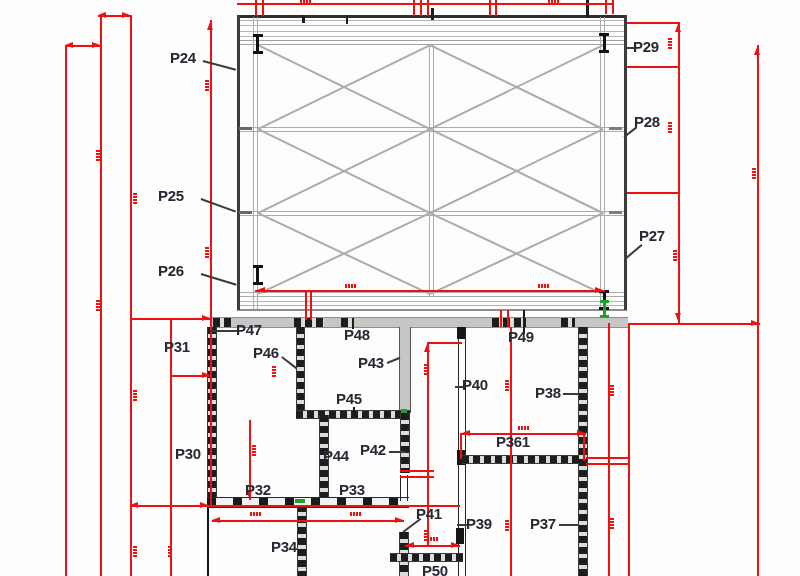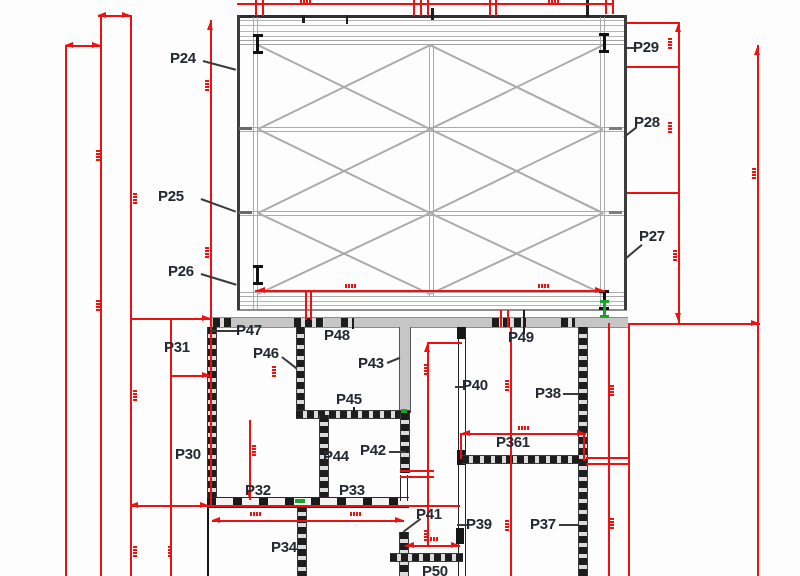--- a/index.html
+++ b/index.html
@@ -35,41 +35,41 @@
   .ib.green{border-color:#1ca32b;background:linear-gradient(90deg,rgba(0,0,0,0) 0 3px,#1ca32b 3px 6px,rgba(0,0,0,0) 6px);}
   .gm{position:absolute;background:#1ca32b;z-index:26;}
 </style>
 </head>
 <body>
 
 <div class="sheet">
 
   <div class="lb" style="left:170px;top:50px">P24</div>
   <div class="lb" style="left:158px;top:188px">P25</div>
-  <div class="lb" style="left:168px;top:263px">P26</div>
+  <div class="lb" style="left:158px;top:263px">P26</div>
   <div class="lb" style="left:639px;top:228px">P27</div>
   <div class="lb" style="left:634px;top:114px">P28</div>
   <div class="lb" style="left:633px;top:39px">P29</div>
   <div class="lb" style="left:175px;top:446px">P30</div>
   <div class="lb" style="left:164px;top:339px">P31</div>
   <div class="lb" style="left:245px;top:482px">P32</div>
   <div class="lb" style="left:339px;top:482px">P33</div>
   <div class="lb" style="left:271px;top:539px">P34</div>
   <div class="lb" style="left:530px;top:516px">P37</div>
   <div class="lb" style="left:535px;top:385px">P38</div>
   <div class="lb" style="left:466px;top:516px">P39</div>
   <div class="lb" style="left:462px;top:377px">P40</div>
   <div class="lb" style="left:416px;top:506px">P41</div>
   <div class="lb" style="left:360px;top:442px">P42</div>
   <div class="lb" style="left:358px;top:355px">P43</div>
   <div class="lb" style="left:323px;top:448px">P44</div>
   <div class="lb" style="left:336px;top:391px">P45</div>
   <div class="lb" style="left:253px;top:345px">P46</div>
   <div class="lb" style="left:236px;top:322px">P47</div>
-  <div class="lb" style="left:324px;top:327px">P48</div>
+  <div class="lb" style="left:344px;top:327px">P48</div>
   <div class="lb" style="left:508px;top:329px">P49</div>
   <div class="lb" style="left:496px;top:434px">P361</div>
   <div class="lb" style="left:422px;top:563px">P50</div>
 
   <div class="ld" style="left:203px;top:60px;width:34px;transform:rotate(15deg)"></div>
   <div class="ld" style="left:201px;top:198px;width:37px;transform:rotate(20deg)"></div>
   <div class="ld" style="left:201px;top:273px;width:37px;transform:rotate(17deg)"></div>
   <div class="ld" style="left:625px;top:258px;width:22px;transform:rotate(-40deg)"></div>
   <div class="ld" style="left:624px;top:136px;width:16px;transform:rotate(-38deg)"></div>
   <div class="ld" style="left:624px;top:47px;width:10px"></div>

